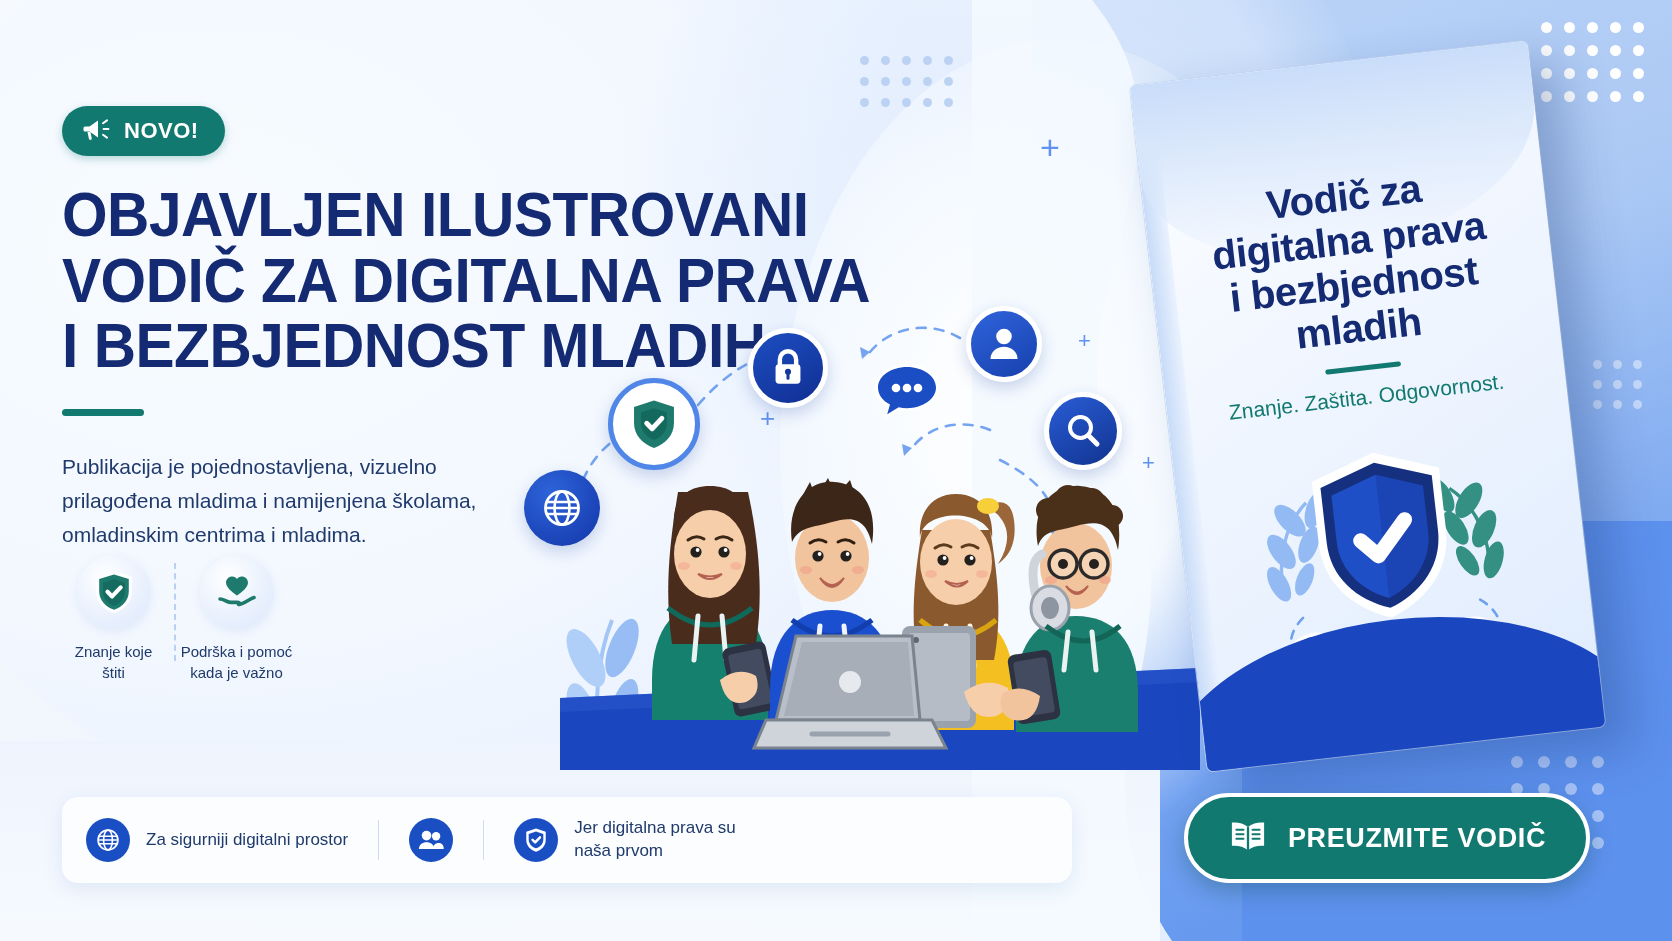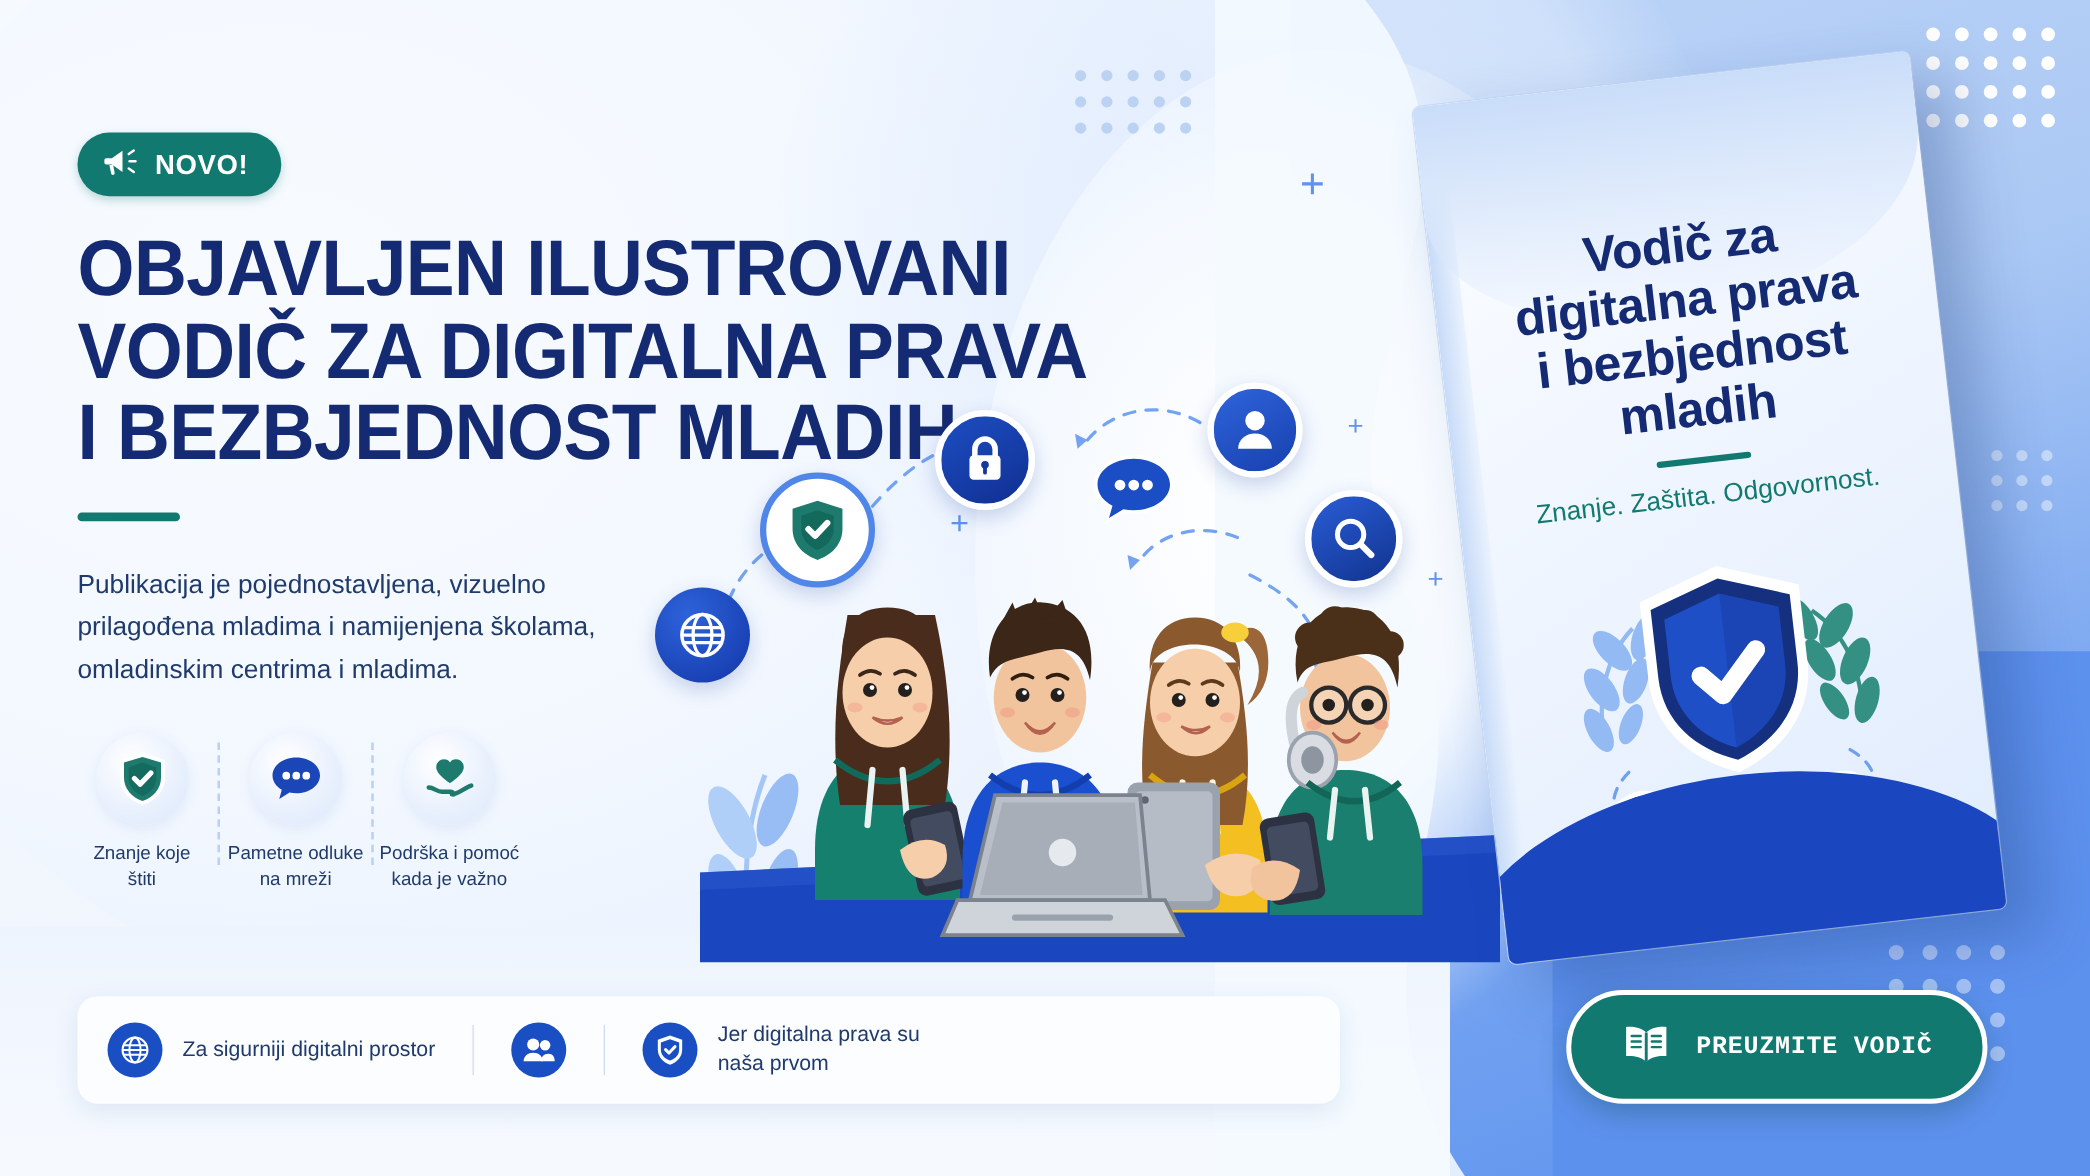--- a/index.html
+++ b/index.html
@@ -89,21 +89,21 @@
   h1.headline .ln { display:block; white-space:nowrap; }
 
   .rule { margin-top:30px; width:82px; height:7px; border-radius:4px; background:#11796f; }
 
   p.lede {
     margin-top:34px; width:490px;
     font-size:21px; line-height:1.62; color:#1f3a6b;
   }
 
   
-  .features { position:absolute; left:52px; top:586px; display:flex; align-items:flex-start; }
+  .features { position:absolute; left:52px; top:555px; display:flex; align-items:flex-start; }
   .feat { width:123px; text-align:center; position:relative; }
   .feat .circ {
     width:74px; height:74px; margin:0 auto 13px; border-radius:50%;
     background:radial-gradient(circle at 38% 32%, #ffffff 0%, #e8f0fd 60%, #dce8fb 100%);
     display:flex; align-items:center; justify-content:center;
     box-shadow:0 3px 10px rgba(60,110,200,.10);
   }
   .feat .cap { font-size:15px; line-height:1.38; color:#1f3a6b; }
   .divider-dash {
     position:absolute; right:-1px; top:8px; width:0; height:98px;
@@ -166,21 +166,21 @@
   
   .cta {
     position:absolute; right:82px; bottom:58px;
     display:flex; align-items:center; gap:20px;
     background:#11796f; color:#fff;
     padding:22px 40px; border-radius:999px;
     border:4px solid #ffffff;
     box-shadow:0 8px 22px rgba(10,70,64,.30);
     cursor:pointer;
   }
-  .cta .ctalabel { font-size:20px; font-weight:bold; letter-spacing:.6px;font-family:Liberation Mono, monospace; }
+  .cta .ctalabel { font-size:27px; font-weight:bold; letter-spacing:.6px; }
 </style>
 </head>
 <body>
 
 <div id="stage">
 
   <div class="bg-right-blue"></div>
   <div class="bg-right-blue2"></div>
   <div class="bg-left-fill"></div>
   <div class="bg-white-blob"></div>
@@ -301,34 +301,20 @@
           <path d="M14.5 22.8l4.6 4.6 8.6-9" stroke="#fff" stroke-width="4.2" fill="none" stroke-linecap="round" stroke-linejoin="round"></path>
         </svg>
       </div>
       <div class="cap">
         <span>Znanje koje</span><br><span>štiti</span>
       </div>
       <div class="divider-dash"></div>
     </div>
 
 
-    <div class="feat">
-      <div class="circ">
-        <svg width="46" height="44" viewBox="0 0 46 44">
-          <path d="M23 5c10.5 0 19 6.4 19 14.3S33.5 33.6 23 33.6c-1.9 0-3.7-.2-5.4-.6l-8.2 5.2 2-7.4C7 28.1 4 24.1 4 19.3 4 11.4 12.5 5 23 5Z" fill="#1b46b8"></path>
-          <circle cx="15" cy="19.5" r="3.1" fill="#fff"></circle>
-          <circle cx="23" cy="19.5" r="3.1" fill="#fff"></circle>
-          <circle cx="31" cy="19.5" r="3.1" fill="#fff"></circle>
-        </svg>
-      </div>
-      <div class="cap">
-        <span>Pametne odluke</span><br><span>na mreži</span>
-      </div>
-      <div class="divider-dash"></div>
-    </div>
 
     <div class="feat">
       <div class="circ">
         <svg width="46" height="42" viewBox="0 0 46 42">
           <path d="M23 24.5S12 17.8 12 11.8C12 8.1 14.8 5.4 18.3 5.4c2 0 3.8 1 4.7 2.5.9-1.5 2.7-2.5 4.7-2.5 3.5 0 6.3 2.7 6.3 6.4 0 6-11 12.7-11 12.7Z" fill="#1d7a6c"></path>
           <path d="M6 28c4 0 6.5 3.4 10.5 3.4h6.7c1.6 0 2.6 1 2.6 2.1M40 26.5c-5 1.5-10.5 6.9-15.5 6.9" stroke="#1d7a6c" stroke-width="3.6" fill="none" stroke-linecap="round"></path>
         </svg>
       </div>
       <div class="cap">
         <span>Podrška i pomoć</span><br><span>kada je važno</span>

